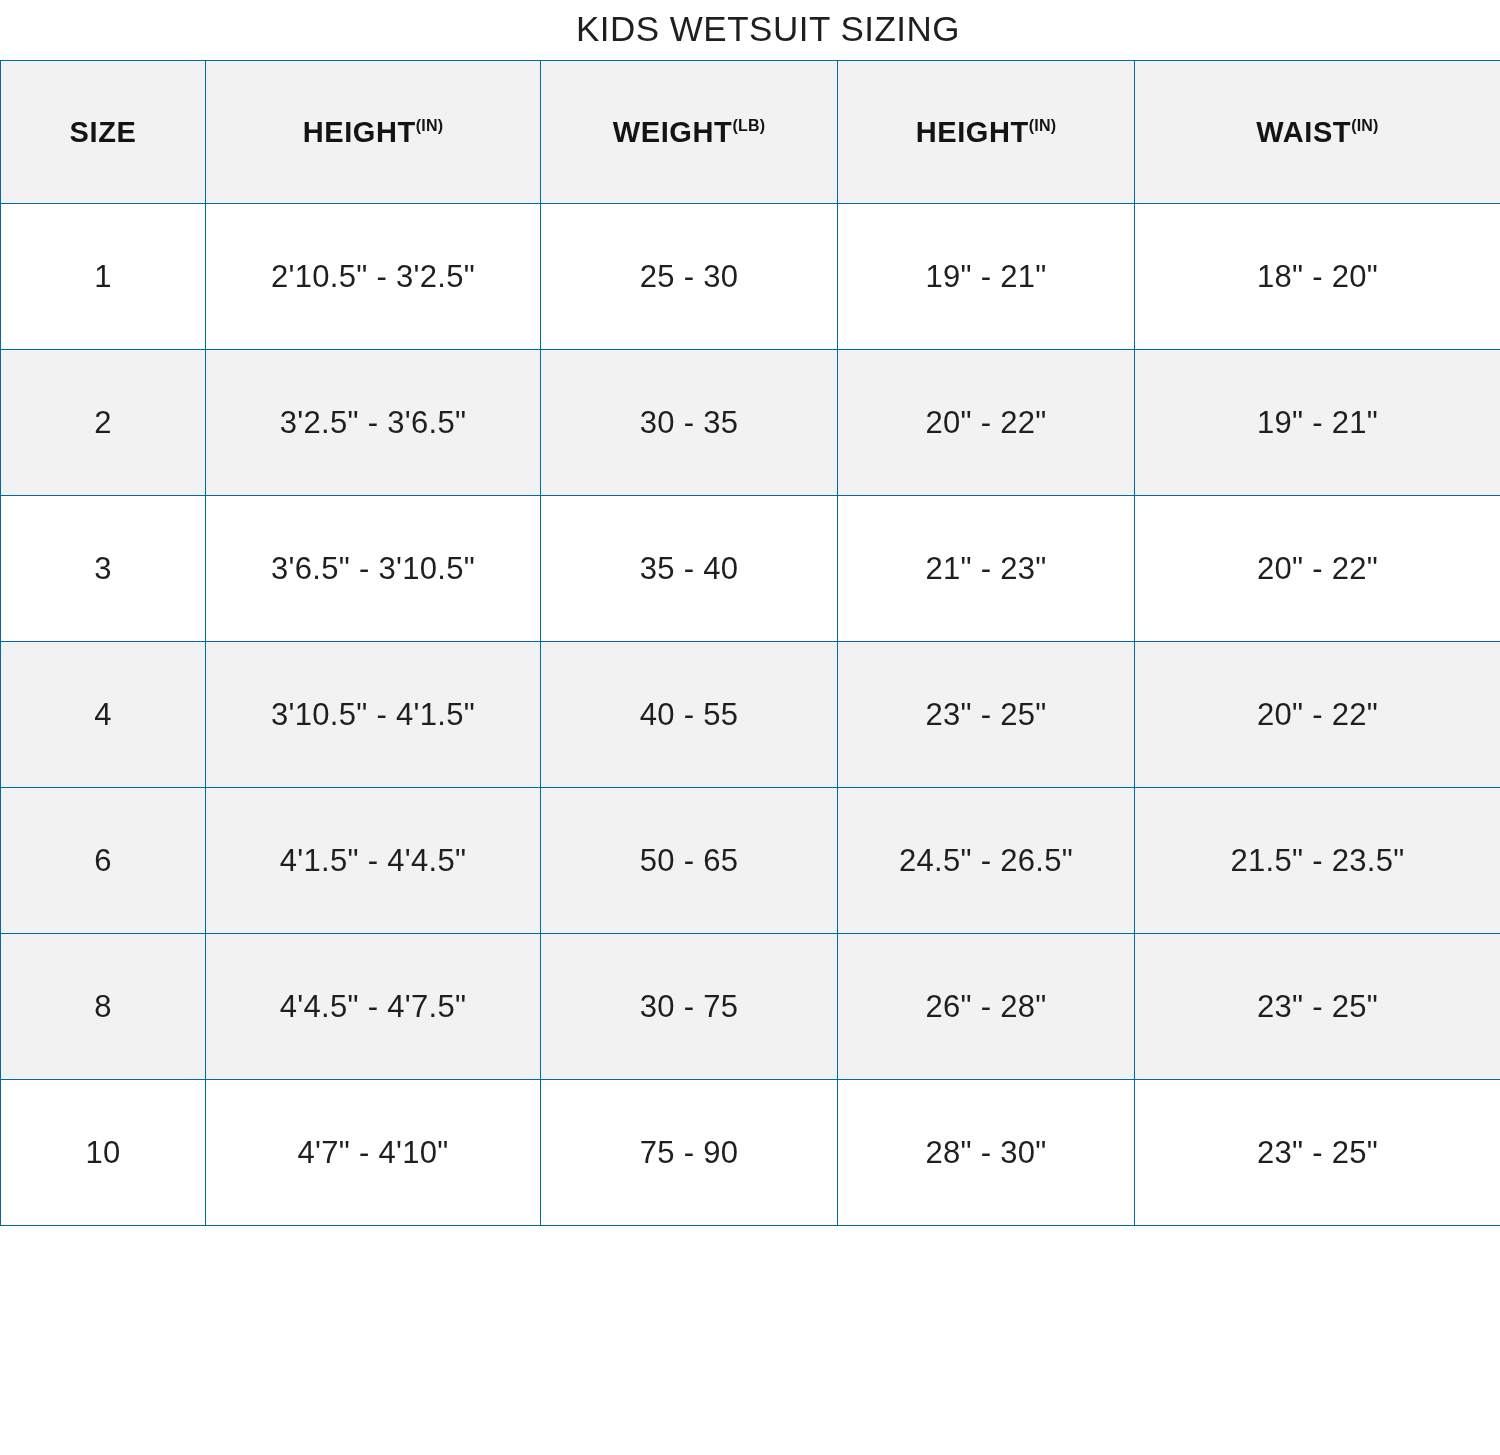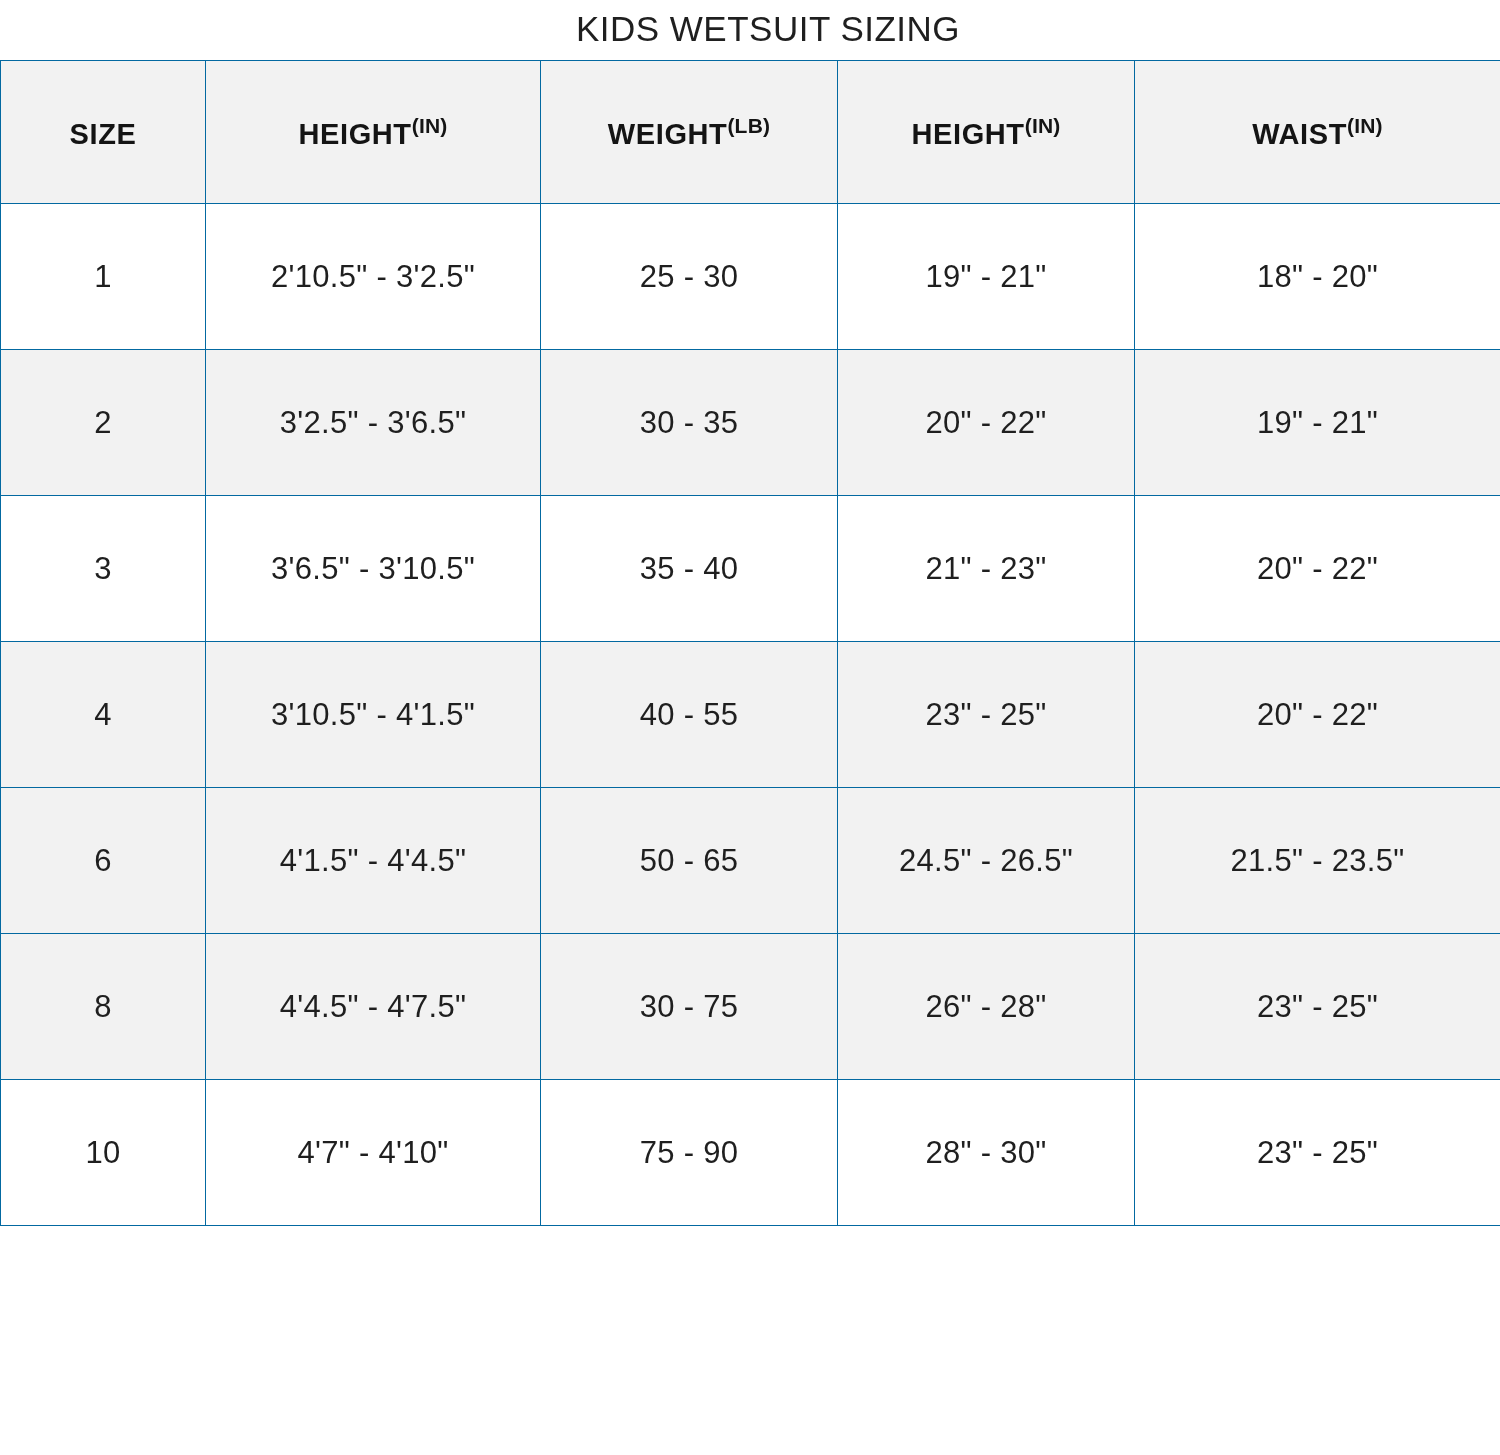--- a/index.html
+++ b/index.html
@@ -52,21 +52,21 @@
   }
   table.sizing thead th {
     height: 122px;
     font-size: 29px;
     font-weight: 700;
     letter-spacing: 0.6px;
     color: #141414;
     background: #f2f2f2;
   }
   table.sizing thead th .unit {
-    font-size: 21px;
+    font-size: 16px;
     font-weight: 700;
     vertical-align: super;
     letter-spacing: 0.2px;
   }
   table.sizing tbody td {
     font-size: 31px;
     color: #1f1f1f;
     letter-spacing: 0.3px;
   }
   tr.row-alt td { background: #f2f2f2; }

